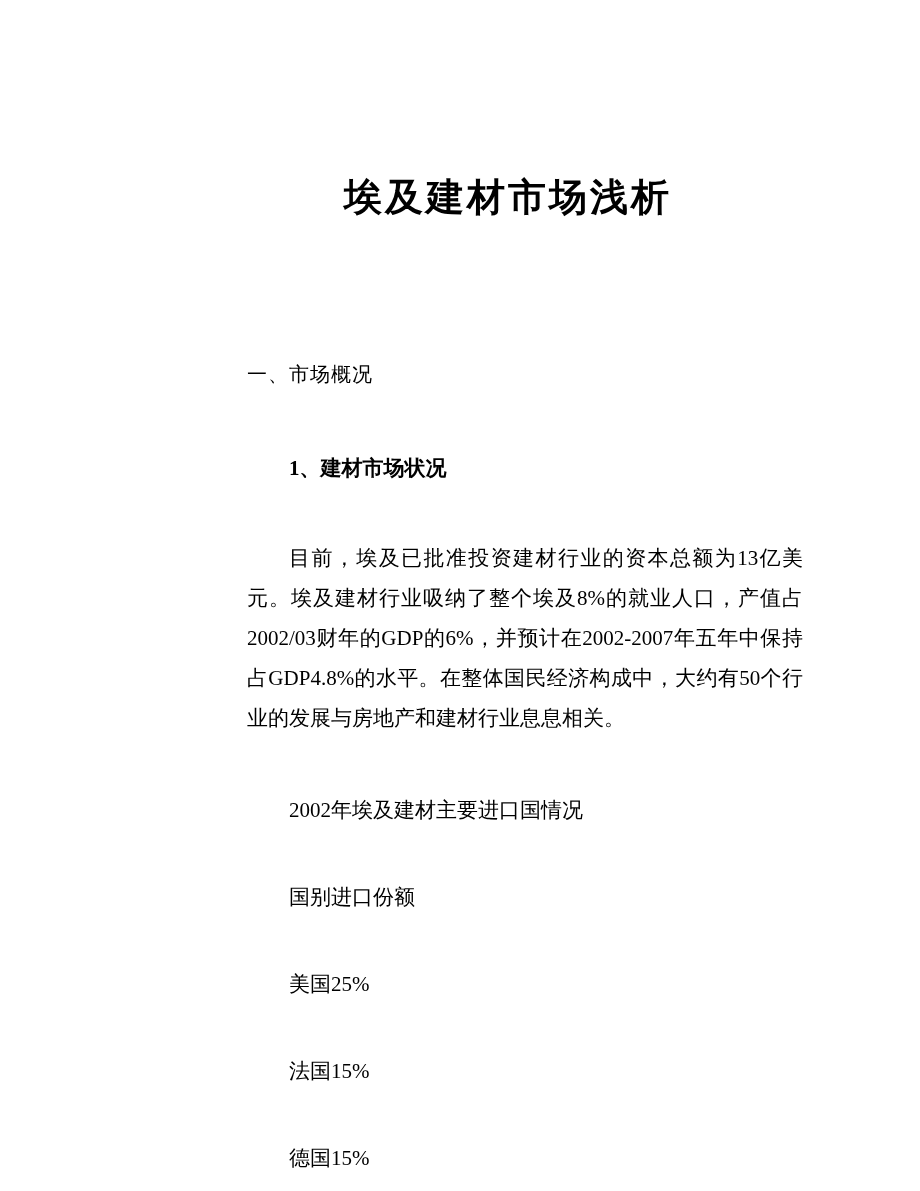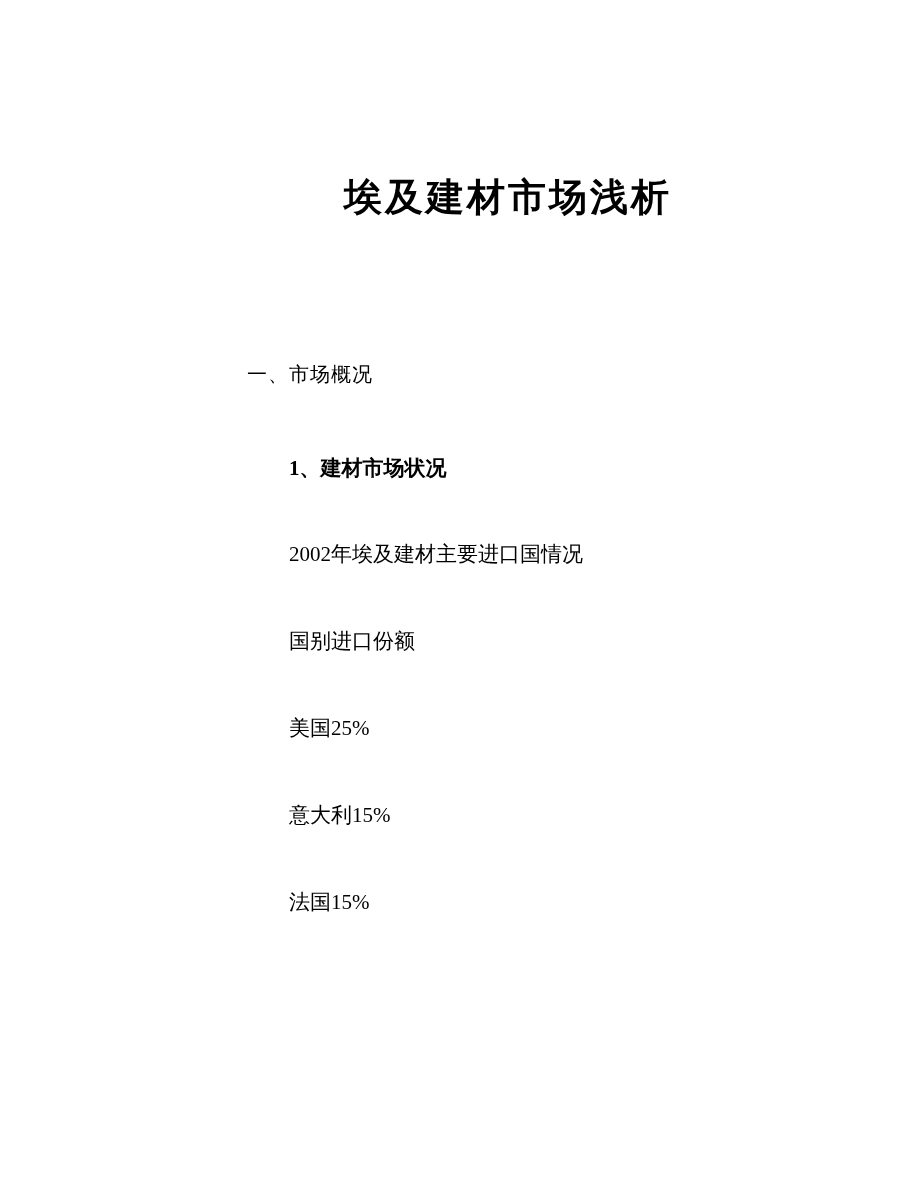--- a/index.html
+++ b/index.html
@@ -55,27 +55,28 @@
 <body>
 
 <div class="page">
   <h1 class="doc-title">埃及建材市场浅析</h1>
 
   <div class="content">
     <h2 class="heading">一、市场概况</h2>
 
     <p class="sub">1、建材市场状况</p>
 
+    <p class="para">目前，埃及已批准投资建材行业的资本总额为13亿美元。埃及建材行业吸纳了整个埃及8%的就业人口，产值占2002/03财年的GDP的6%，并预计在2002-2007年五年中保持占GDP4.8%的水平。在整体国民经济构成中，大约有50个行业的发展与房地产和建材行业息息相关。</p>
 
 
     <p class="line">2002年埃及建材主要进口国情况</p>
 
     <p class="line">国别进口份额</p>
 
     <p class="line">美国25%</p>
 
-    <p class="line">意大利15%</p>
 
     <p class="line">法国15%</p>
 
+    <p class="line">德国15%</p>
 
   </div>
 </div>
 
 </body></html>

